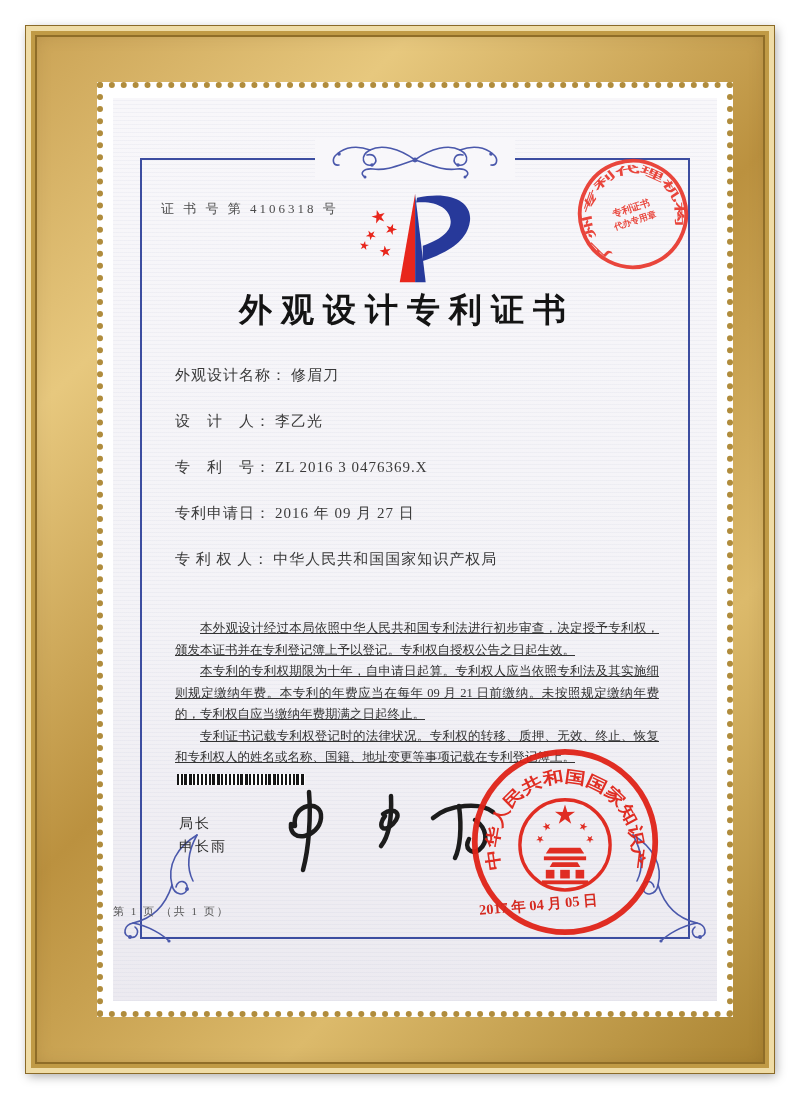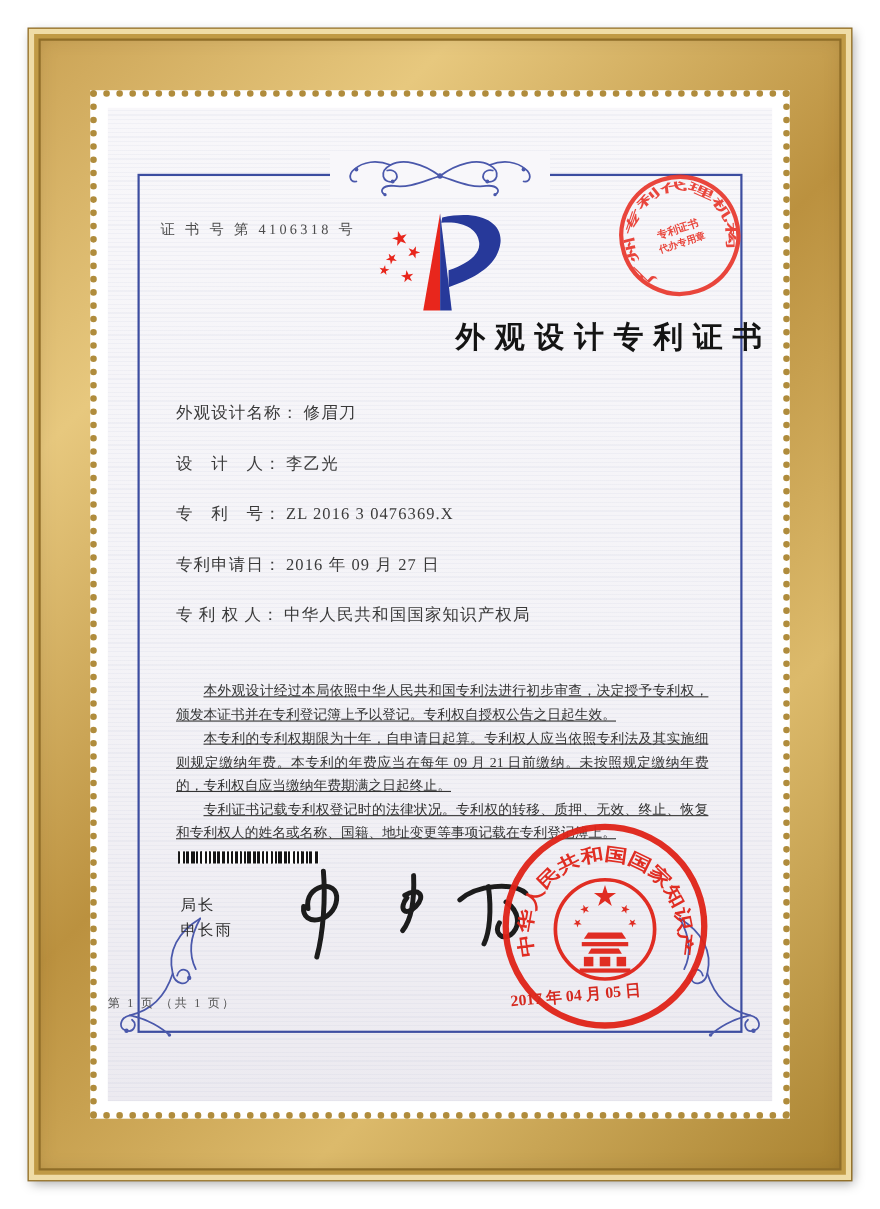--- a/index.html
+++ b/index.html
@@ -6,39 +6,39 @@
   body{width:800px;height:1099px;background:#ffffff;overflow:hidden;
        font-family:"Liberation Serif","DejaVu Serif",serif;}
   .frame-wrap{position:absolute;left:0;top:0;width:800px;height:1099px;
        padding:26px;box-sizing:border-box;background:#ffffff;}
   .gold-frame{width:100%;height:100%;box-sizing:border-box;padding:56px;
        background:linear-gradient(135deg,#caa254 0%,#e7c87e 22%,#bb913f 48%,#dcba6b 72%,#a8812f 100%);
        box-shadow:0 0 0 1px #8a6a28,2px 3px 10px rgba(0,0,0,.35),
          inset 0 0 0 5px #efdca6,inset 0 0 0 9px #c09a45,inset 0 0 0 11px #8f6d28,
          inset 0 0 22px rgba(60,35,0,.35);}
   .mat{width:100%;height:100%;box-sizing:border-box;background:#ffffff;
-       border:6px dotted #b08c3c;padding:10px;}
+       border:6px dotted #b08c3c;padding:10px;margin-left:15px;}
   .paper{position:relative;width:100%;height:100%;box-sizing:border-box;
        background:linear-gradient(180deg,#f8f7fa 0%,#f4f3f7 55%,#eceaf0 100%);
        color:#3b3b3b;overflow:hidden;}
   .paper::before{content:"";position:absolute;inset:0;pointer-events:none;
        background:repeating-linear-gradient(0deg,rgba(170,178,205,.10) 0 1px,transparent 1px 4px);}
   .blue-border{position:absolute;left:27px;right:27px;top:60px;bottom:62px;
        border:2px solid #3c4da0;}
   .ornament-top{position:absolute;top:40px;left:50%;transform:translateX(-50%);
        width:200px;height:42px;background:#f8f7fa;}
   .corner-fl{position:absolute;width:86px;height:112px;}
   .corner-fl.left{left:4px;top:733px;}
   .corner-fl.right{right:4px;top:733px;transform:scaleX(-1);}
   .cert-no{position:absolute;left:48px;top:102px;font-size:13px;letter-spacing:3px;color:#4c4c4c;}
   .agency-stamp{position:absolute;left:462px;top:58px;width:116px;height:116px;
        transform:rotate(-18deg);opacity:.92;}
   .logo{position:absolute;left:240px;top:92px;width:130px;height:96px;}
-  .title{position:absolute;left:0;right:0;top:190px;text-align:right;
-       font-size:27px;font-weight:bold;letter-spacing:9px;color:#141414;}
+  .title{position:absolute;left:0;right:16px;top:190px;text-align:center;
+       font-size:33px;font-weight:bold;letter-spacing:9px;color:#141414;}
   .fields{position:absolute;left:62px;top:268px;right:50px;}
   .field-row{height:20px;margin-bottom:26px;font-size:15px;letter-spacing:1px;color:#3a3a3a;}
   .field-row .val{margin-left:4px;}
   .paras{position:absolute;left:62px;top:520px;width:484px;font-size:12.5px;
        line-height:1.72;text-align:justify;color:#333;}
   .paras p{margin:0;text-indent:2em;text-decoration:underline;}
   .barcode{position:absolute;left:64px;top:676px;width:128px;height:11px;
        background:repeating-linear-gradient(90deg,#151515 0 2px,transparent 2px 4px),
                   repeating-linear-gradient(90deg,#151515 0 1px,transparent 1px 7px);
        background-color:#fdfdfd;}

